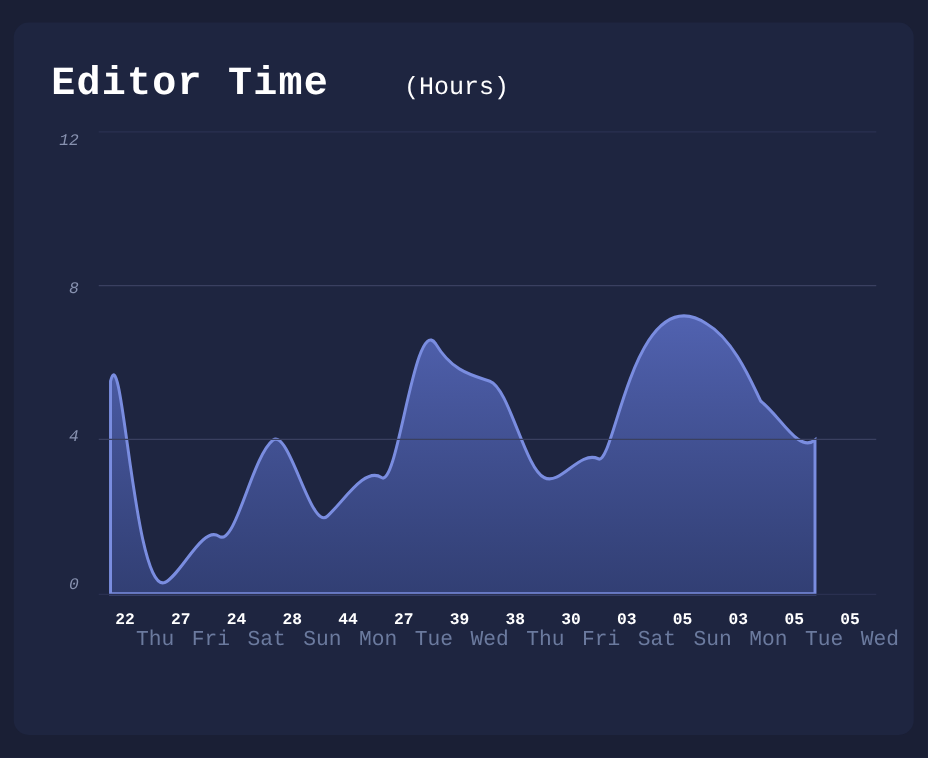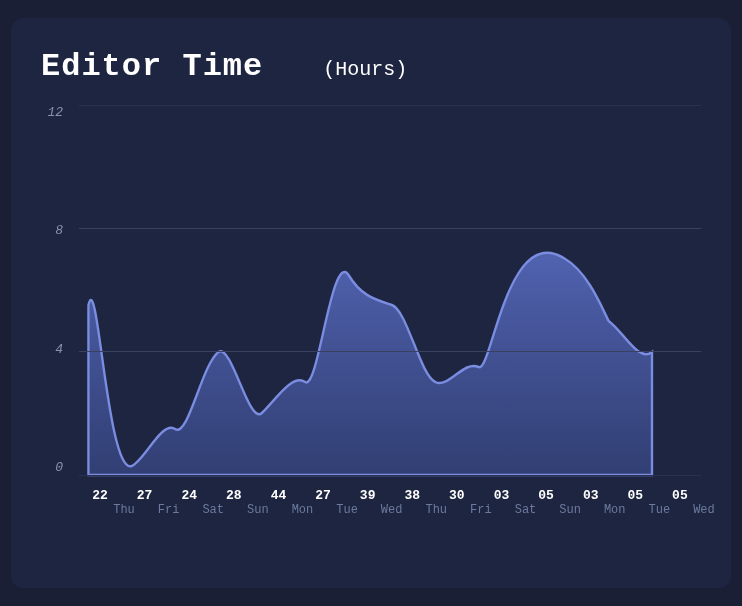--- a/index.html
+++ b/index.html
@@ -117,21 +117,21 @@
 
     .x-date {
       color: #ffffff;
       font-size: 13px;
       font-family: 'Courier New', monospace;
       font-weight: 600;
     }
 
     .x-day {
       color: #6b7a9e;
-      font-size: 12px;
+      font-size: 17px;
       font-family: 'Courier New', monospace;
       margin-left: 48px;
     }
 
     svg.area-chart {
       width: 100%;
       height: 100%;
       overflow: visible;
     }
   </style>

